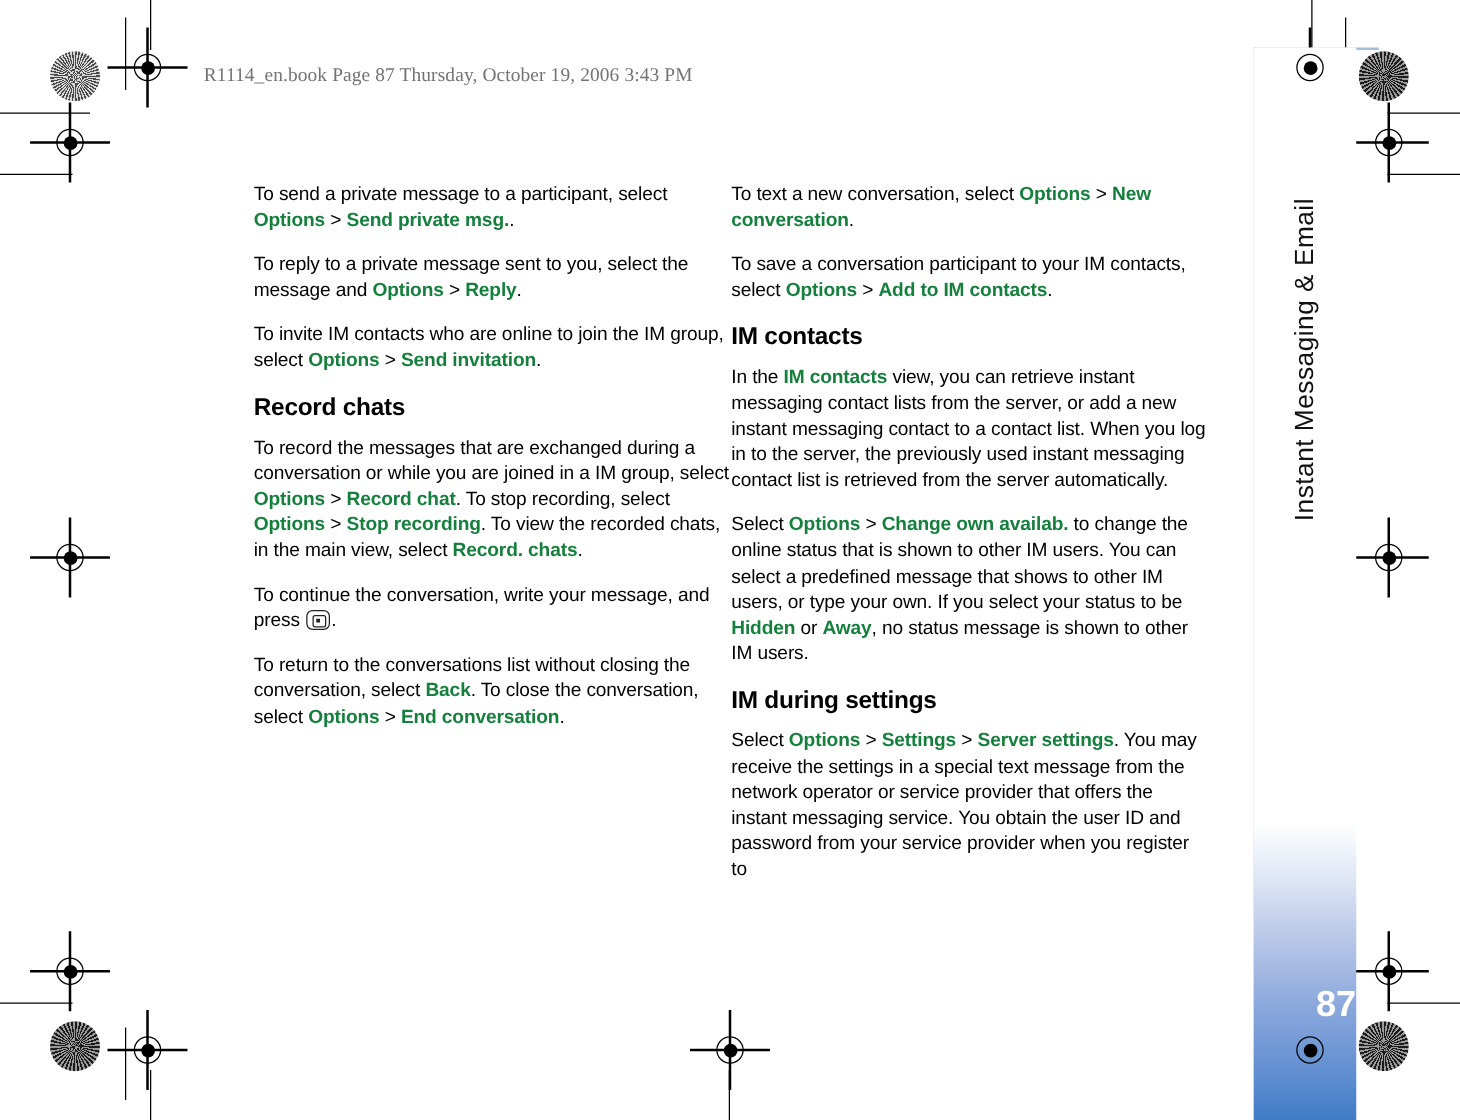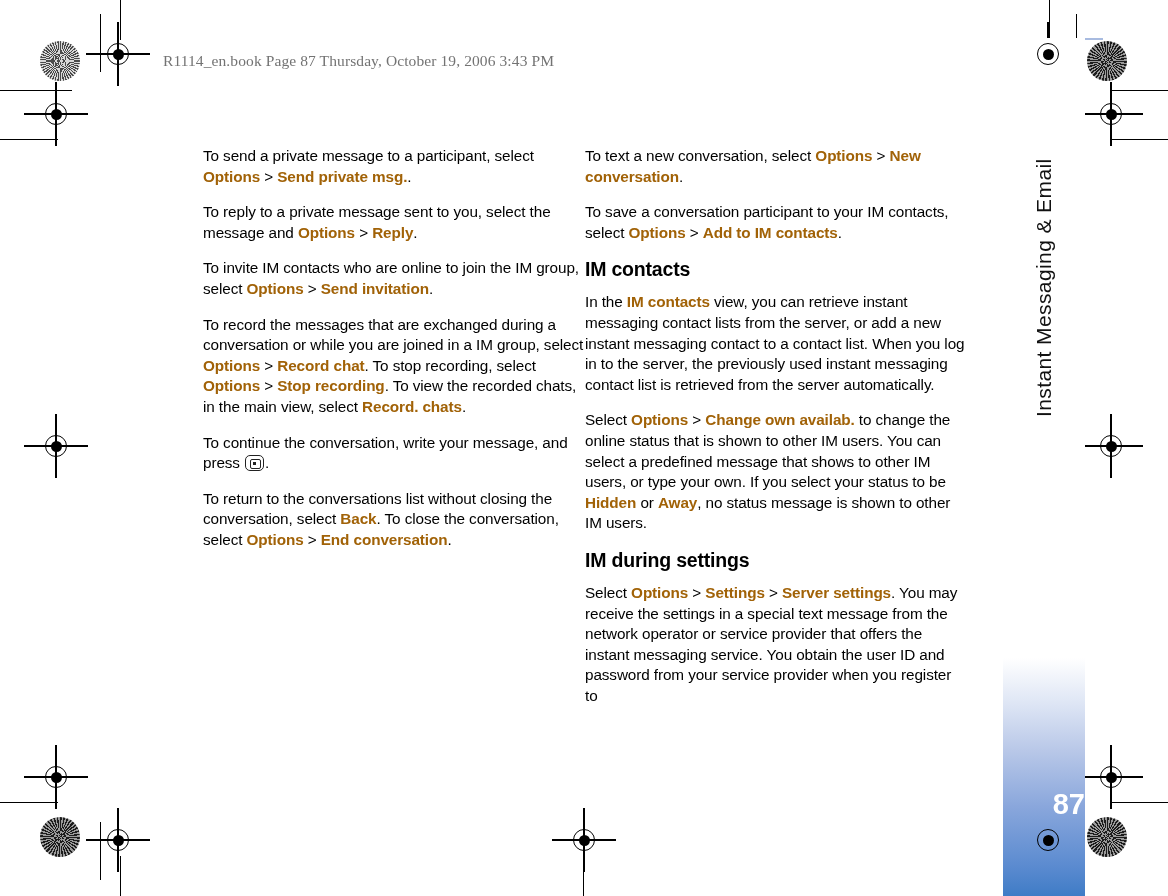--- a/index.html
+++ b/index.html
@@ -78,21 +78,21 @@
     letter-spacing: -0.1px;
   }
   h2.head {
     margin: 7px 0 11px 0;
     font-size: 19.5px;
     line-height: 23px;
     font-weight: bold;
     color: #000;
     letter-spacing: -0.2px;
   }
-  .ui { color: #a16207; font-weight: bold; }
+  .ui { color: #15803d; font-weight: bold; }
   .sep { color: #000; font-weight: normal; }
 
   
   .keyicon {
     display: inline-block;
     width: 19px; height: 16px;
     border: 1.4px solid #222;
     border-radius: 5px;
     position: relative;
     vertical-align: -3px;
@@ -242,20 +242,21 @@
   <div class="mark rosette dark" style="left:1087px; top:817px;"></div>
 </div>
 
 <div class="doc-header">R1114_en.book  Page 87  Thursday, October 19, 2006  3:43 PM</div>
 
 <div class="content">
   <div class="column col-left" id="col-left">
       <p class="para"><span class="">To send a private message to a participant, select </span><span class="ui">Options</span><span class="sep"> &gt; </span><span class="ui">Send private msg.</span><span class="">.</span></p>
       <p class="para"><span class="">To reply to a private message sent to you, select the message and </span><span class="ui">Options</span><span class="sep"> &gt; </span><span class="ui">Reply</span><span class="">.</span></p>
       <p class="para"><span class="">To invite IM contacts who are online to join the IM group, select </span><span class="ui">Options</span><span class="sep"> &gt; </span><span class="ui">Send invitation</span><span class="">.</span></p>
+      <h2 class="head">Record chats</h2>
       <p class="para"><span class="">To record the messages that are exchanged during a conversation or while you are joined in a IM group, select </span><span class="ui">Options</span><span class="sep"> &gt; </span><span class="ui">Record chat</span><span class="">. To stop recording, select </span><span class="ui">Options</span><span class="sep"> &gt; </span><span class="ui">Stop recording</span><span class="">. To view the recorded chats, in the main view, select </span><span class="ui">Record. chats</span><span class="">.</span></p>
       <p class="para"><span class="">To continue the conversation, write your message, and press </span><span class="keyicon"></span><span class="">.</span></p>
       <p class="para"><span class="">To return to the conversations list without closing the conversation, select </span><span class="ui">Back</span><span class="">. To close the conversation, select </span><span class="ui">Options</span><span class="sep"> &gt; </span><span class="ui">End conversation</span><span class="">.</span></p>
     </div>
   <div class="column col-right" id="col-right">
       <p class="para"><span class="">To text a new conversation, select </span><span class="ui">Options</span><span class="sep"> &gt; </span><span class="ui">New conversation</span><span class="">.</span></p>
       <p class="para"><span class="">To save a conversation participant to your IM contacts, select </span><span class="ui">Options</span><span class="sep"> &gt; </span><span class="ui">Add to IM contacts</span><span class="">.</span></p>
       <h2 class="head">IM contacts</h2>
       <p class="para"><span class="">In the </span><span class="ui">IM contacts</span><span class=""> view, you can retrieve instant messaging contact lists from the server, or add a new instant messaging contact to a contact list. When you log in to the server, the previously used instant messaging contact list is retrieved from the server automatically.</span></p>
       <p class="para"><span class="">Select </span><span class="ui">Options</span><span class="sep"> &gt; </span><span class="ui">Change own availab.</span><span class=""> to change the online status that is shown to other IM users. You can select a predefined message that shows to other IM users, or type your own. If you select your status to be </span><span class="ui">Hidden</span><span class=""> or </span><span class="ui">Away</span><span class="">, no status message is shown to other IM users.</span></p>

